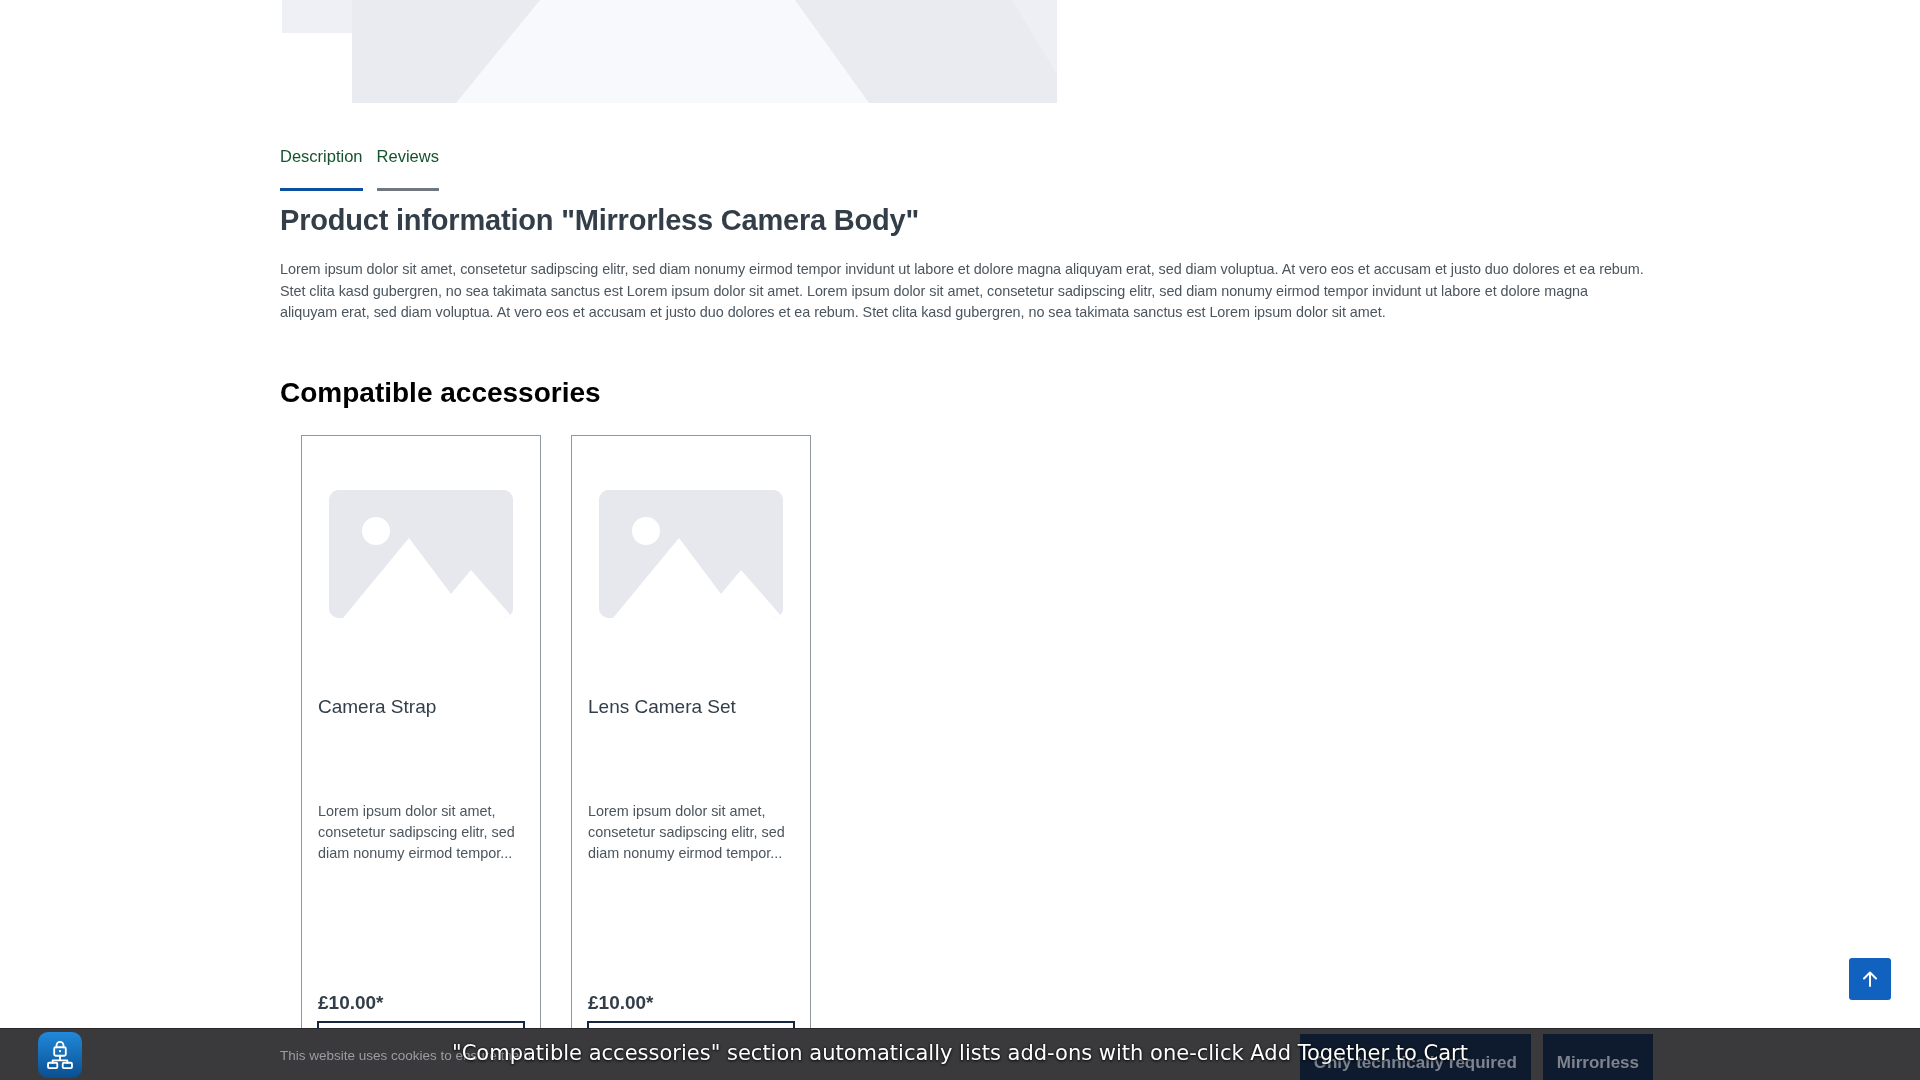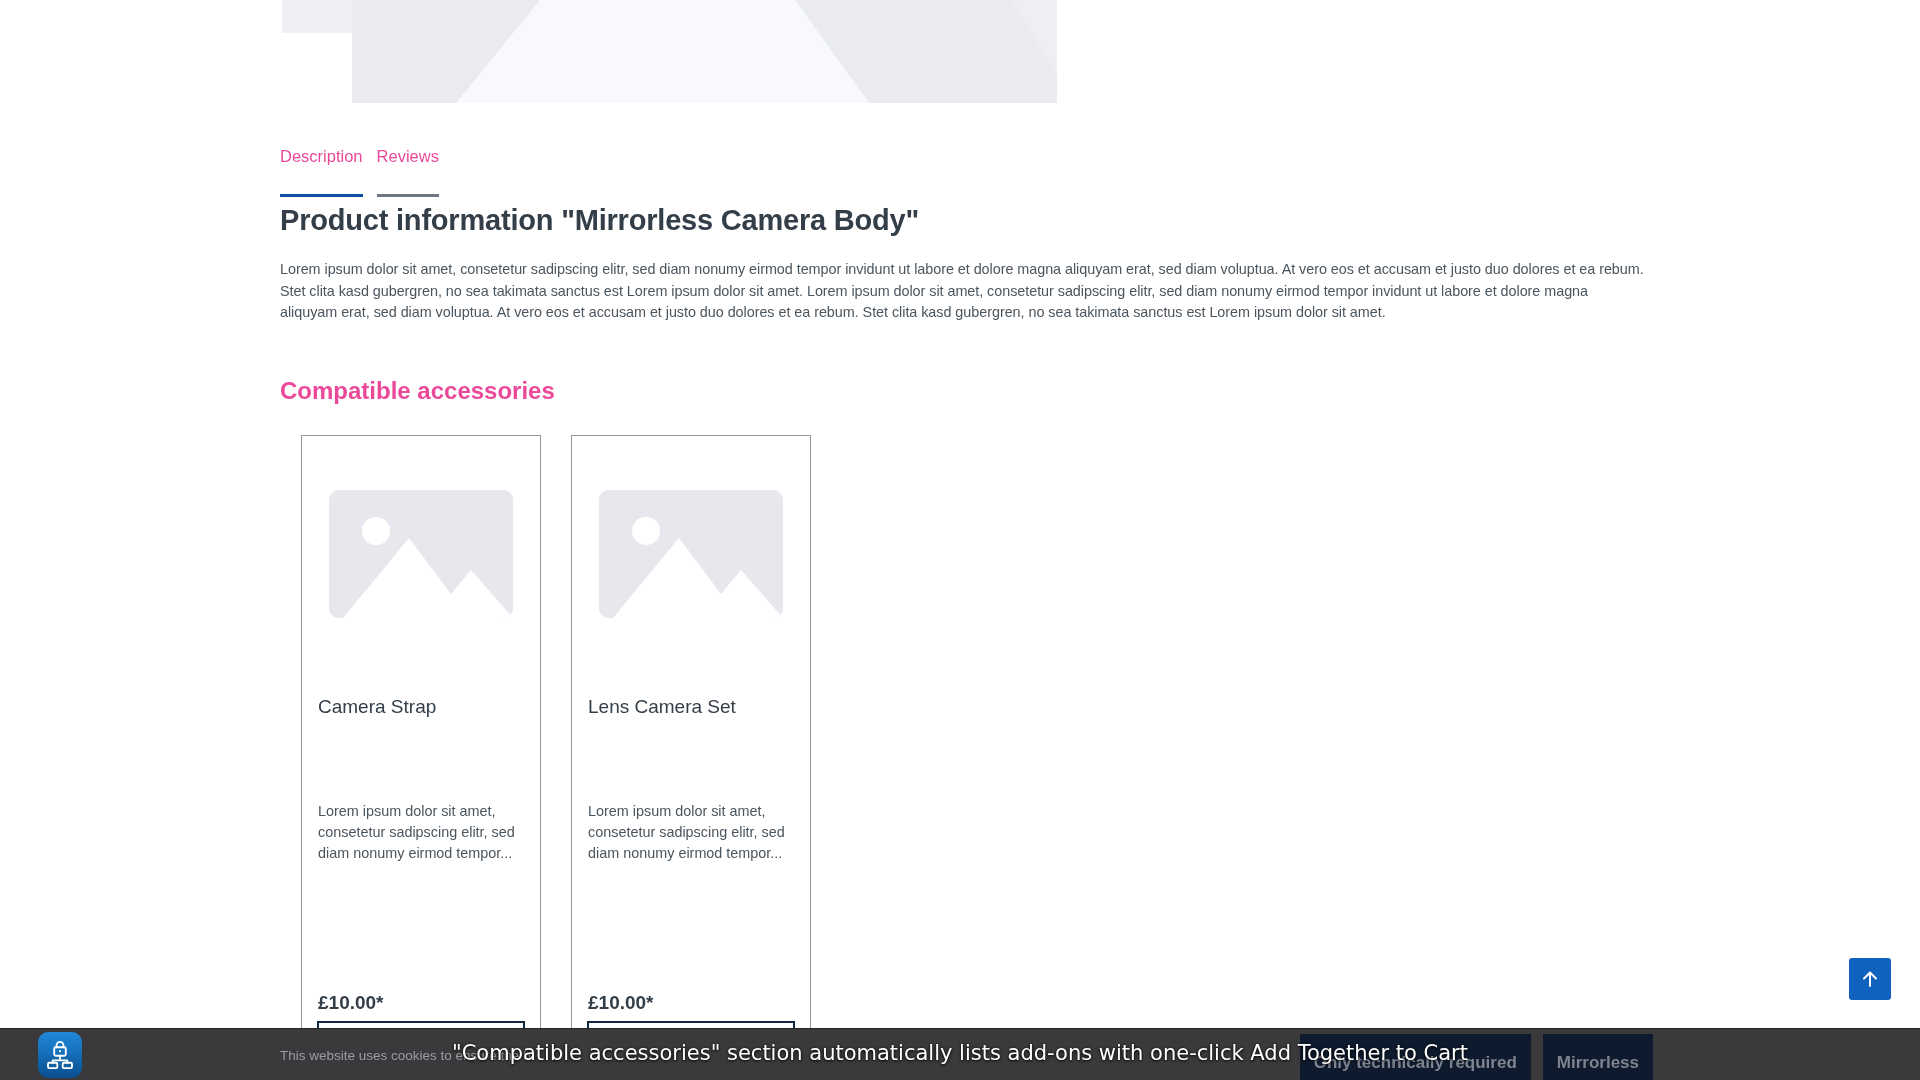--- a/index.html
+++ b/index.html
@@ -8,30 +8,30 @@
     position:relative; overflow:hidden; background:#ffffff;
     font-family:"Liberation Sans", sans-serif; color:#36414c;
   }
 
   
   .gallery-thumb { position:absolute; left:282px; top:0; width:70px; height:33px; background:#eef0f5; }
   .gallery-main  { position:absolute; left:352px; top:0; width:705px; height:103px; }
 
   
   .tabs { position:absolute; left:280px; top:147px; display:flex; gap:14px; }
-  .tab { font-size:16.5px; color:#ec4899; padding-bottom:28px; border-bottom:3px solid transparent; cursor:pointer; }
+  .tab { font-size:16.5px; color:#14532d; padding-bottom:22px; border-bottom:3px solid transparent; cursor:pointer; }
   .tab.active   { border-bottom-color:#0c51a0; }
   .tab.inactive { border-bottom-color:#70777f; }
 
   
   .prod-title { position:absolute; left:280px; top:204px; font-size:29px; font-weight:bold; color:#333e49; letter-spacing:-0.2px; }
   .prod-body  { position:absolute; left:280px; top:259px; width:1366px; font-size:14.4px; line-height:21.5px; color:#4b555e; letter-spacing:-0.05px; }
 
   
-  .acc-title { position:absolute; left:280px; top:377px; font-size:24px; font-weight:bold; color:#ec4899; }
+  .acc-title { position:absolute; left:280px; top:377px; font-size:28px; font-weight:bold; color:#000000; }
   .cards { position:absolute; left:301px; top:435px; display:flex; gap:30px; }
   .card { position:relative; width:240px; height:660px; background:#fff; border:1px solid #8f979f; }
   .card-img { position:absolute; left:27px; top:54px; width:184px; height:128px; border-radius:10px; overflow:hidden; background:#e6e8ee; }
   .card-name  { position:absolute; left:16px; top:260px; font-size:19px; font-weight:normal; color:#333e49; }
   .card-desc  { position:absolute; left:16px; top:365px; width:208px; font-size:14.4px; line-height:21px; color:#4b555e; }
   .card-price { position:absolute; left:16px; top:556px; font-size:19px; font-weight:bold; color:#333e49; }
   .card-btn   { position:absolute; left:15px; top:585px; width:208px; height:40px; background:#fff; border:2px solid #16283f; cursor:pointer; }
 
   
   .cookie-bar { position:absolute; left:0; bottom:0; width:1920px; height:52px; background:#3a3a3c; border-top:1px solid #28282a; z-index:5; }

